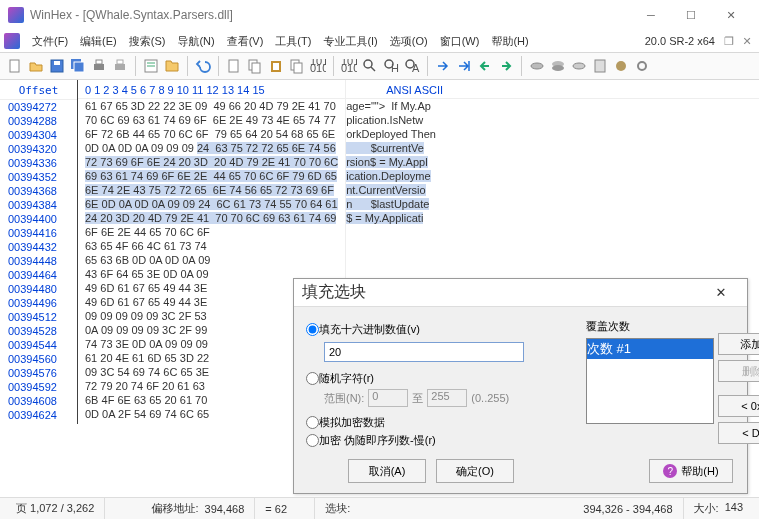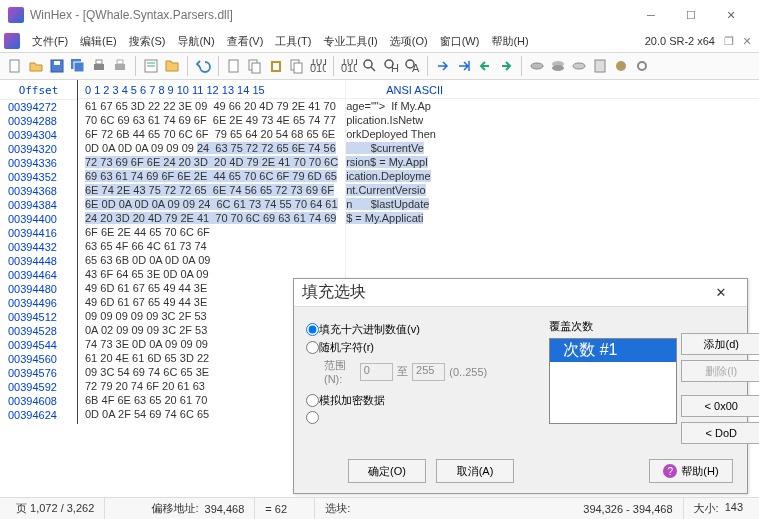--- a/index.html
+++ b/index.html
@@ -39,21 +39,21 @@
 .dlgbody{padding:12px 12px 8px 12px;display:flex;gap:14px;}
 .dlgleft{flex:1;}
 .dlgright{width:140px;margin-left:48px;}
 .radio{display:flex;margin:3px 0;}
 .radio input{margin:0;}
 .inp{width:200px;height:20px;border:1px solid #7a9fd4;padding:1px 4px;margin:2px 0 6px 18px;font-family:inherit;}
 .rangeline{margin-left:18px;color:#888;display:flex;align-items:center;gap:4px;}
 .rangeline .rinp{width:40px;height:18px;border:1px solid #bbb;padding:0 3px;color:#888;text-align:left;}
 .grplabel{font-size:11px;margin-bottom:4px;}
 .listbox{width:128px;height:86px;background:#fff;border:1px solid #888;}
-.listbox .item{background:#1e6fd8;color:#fff;padding:1px 13px;font-size:16px;}
+.listbox .item{background:#1e6fd8;color:#fff;padding:1px 0;font-size:13px;}
 .rbtn{width:80px;height:22px;border:1px solid #aaa;background:#f4f4f4;display:flex;align-items:center;justify-content:center;margin-bottom:5px;font-size:11px;}
 .rbtn.dis{color:#aaa;}
 .dlgfoot{position:absolute;bottom:10px;left:0;right:0;display:flex;padding:0 14px;gap:10px;align-items:center;}
 .dlgfoot .btn{width:78px;height:24px;border:1px solid #aaa;background:#f4f4f4;display:flex;align-items:center;justify-content:center;}
 .dlgfoot .help{margin-left:auto;display:flex;align-items:center;gap:4px;border:1px solid #aaa;background:#f4f4f4;width:84px;height:24px;justify-content:center;}
 .dlgfoot .help .q{width:14px;height:14px;border-radius:50%;background:#b34ac2;color:#fff;display:flex;align-items:center;justify-content:center;font-size:10px;}
 svg{display:block;}
 </style>
 </head>
 <body>
@@ -292,21 +292,21 @@
         <div class="row"><span class="sel">6E 74 2E 43 75 72 72 65  6E 74 56 65 72 73 69 6F</span></div>
         <div class="row"><span class="sel">6E 0D 0A 0D 0A 09 09 24  6C 61 73 74 55 70 64 61</span></div>
         <div class="row"><span class="sel">24 20 3D 20 4D 79 2E 41  70 70 6C 69 63 61 74 69</span></div>
         <div class="row">6F 6E 2E 44 65 70 6C 6F</div>
         <div class="row">63 65 4F 66 4C 61 73 74</div>
         <div class="row">65 63 6B 0D 0A 0D 0A 09</div>
         <div class="row">43 6F 64 65 3E 0D 0A 09</div>
         <div class="row">49 6D 61 67 65 49 44 3E</div>
         <div class="row">49 6D 61 67 65 49 44 3E</div>
         <div class="row">09 09 09 09 09 3C 2F 53</div>
-        <div class="row">0A 02 09 09 09 3C 2F 53</div>
+        <div class="row">0A 09 09 09 09 3C 2F 99</div>
         <div class="row">74 73 3E 0D 0A 09 09 09</div>
         <div class="row">61 20 4E 61 6D 65 3D 22</div>
         <div class="row">09 3C 54 69 74 6C 65 3E</div>
         <div class="row">72 79 20 74 6F 20 61 63</div>
         <div class="row">6B 4F 6E 63 65 20 61 70</div>
         <div class="row">0D 0A 2F 54 69 74 6C 65</div>
       </div>
   </div>
   <div class="col asciicol">
     <div class="hdr">ANSI ASCII</div>
@@ -342,37 +342,39 @@
   <div class="dlgtitle">
     <span>填充选块</span>
     <div class="x">✕</div>
   </div>
   <div class="dlgbody">
     <div class="dlgleft">
       <label class="radio">
           <input type="radio" checked="" style="">
           <span>填充十六进制数值(v)</span>
         </label>
+      <input class="inp" value="20" style="">
       <label class="radio">
           <input type="radio" style="">
           <span>随机字符(r)</span>
         </label>
       <div class="rangeline">
         <span>范围(N):</span>
         <span class="rinp">0</span>
         <span>至</span>
         <span class="rinp">255</span>
         <span>(0..255)</span>
       </div>
       <label class="radio" style="margin-top:8px">
           <input type="radio" style="">
           <span>模拟加密数据</span>
         </label>
       <label class="radio">
           <input type="radio" style="">
+          <span>加密 伪随即序列数-慢(r)</span>
         </label>
     </div>
     <div class="dlgright">
       <div style="display:flex;gap:6px;">
         <div style="flex:1">
           <div class="grplabel">覆盖次数</div>
           <div class="listbox">
             <div class="item">次数 #1</div>
           </div>
         </div>
@@ -382,22 +384,22 @@
       <div style="height:14px"></div>
       <div class="rbtn">添加(d)</div>
       <div class="rbtn dis">删除(l)</div>
       <div style="height:8px"></div>
       <div class="rbtn">&lt; 0x00</div>
       <div class="rbtn">&lt; DoD</div>
     </div>
   </div>
   <div class="dlgfoot">
     <div style="width:30px"></div>
+    <div class="btn">取消(A)</div>
     <div class="btn">确定(O)</div>
-    <div class="btn">取消(A)</div>
     <div class="help">
         <div class="q">?</div>
         <span>帮助(H)</span>
       </div>
   </div>
 </div>
 
 <div class="statusbar">
   <div class="sseg">页 1,072 / 3,262</div>
   <div class="sseg" style="flex:0 0 150px;justify-content:flex-end;gap:6px">

